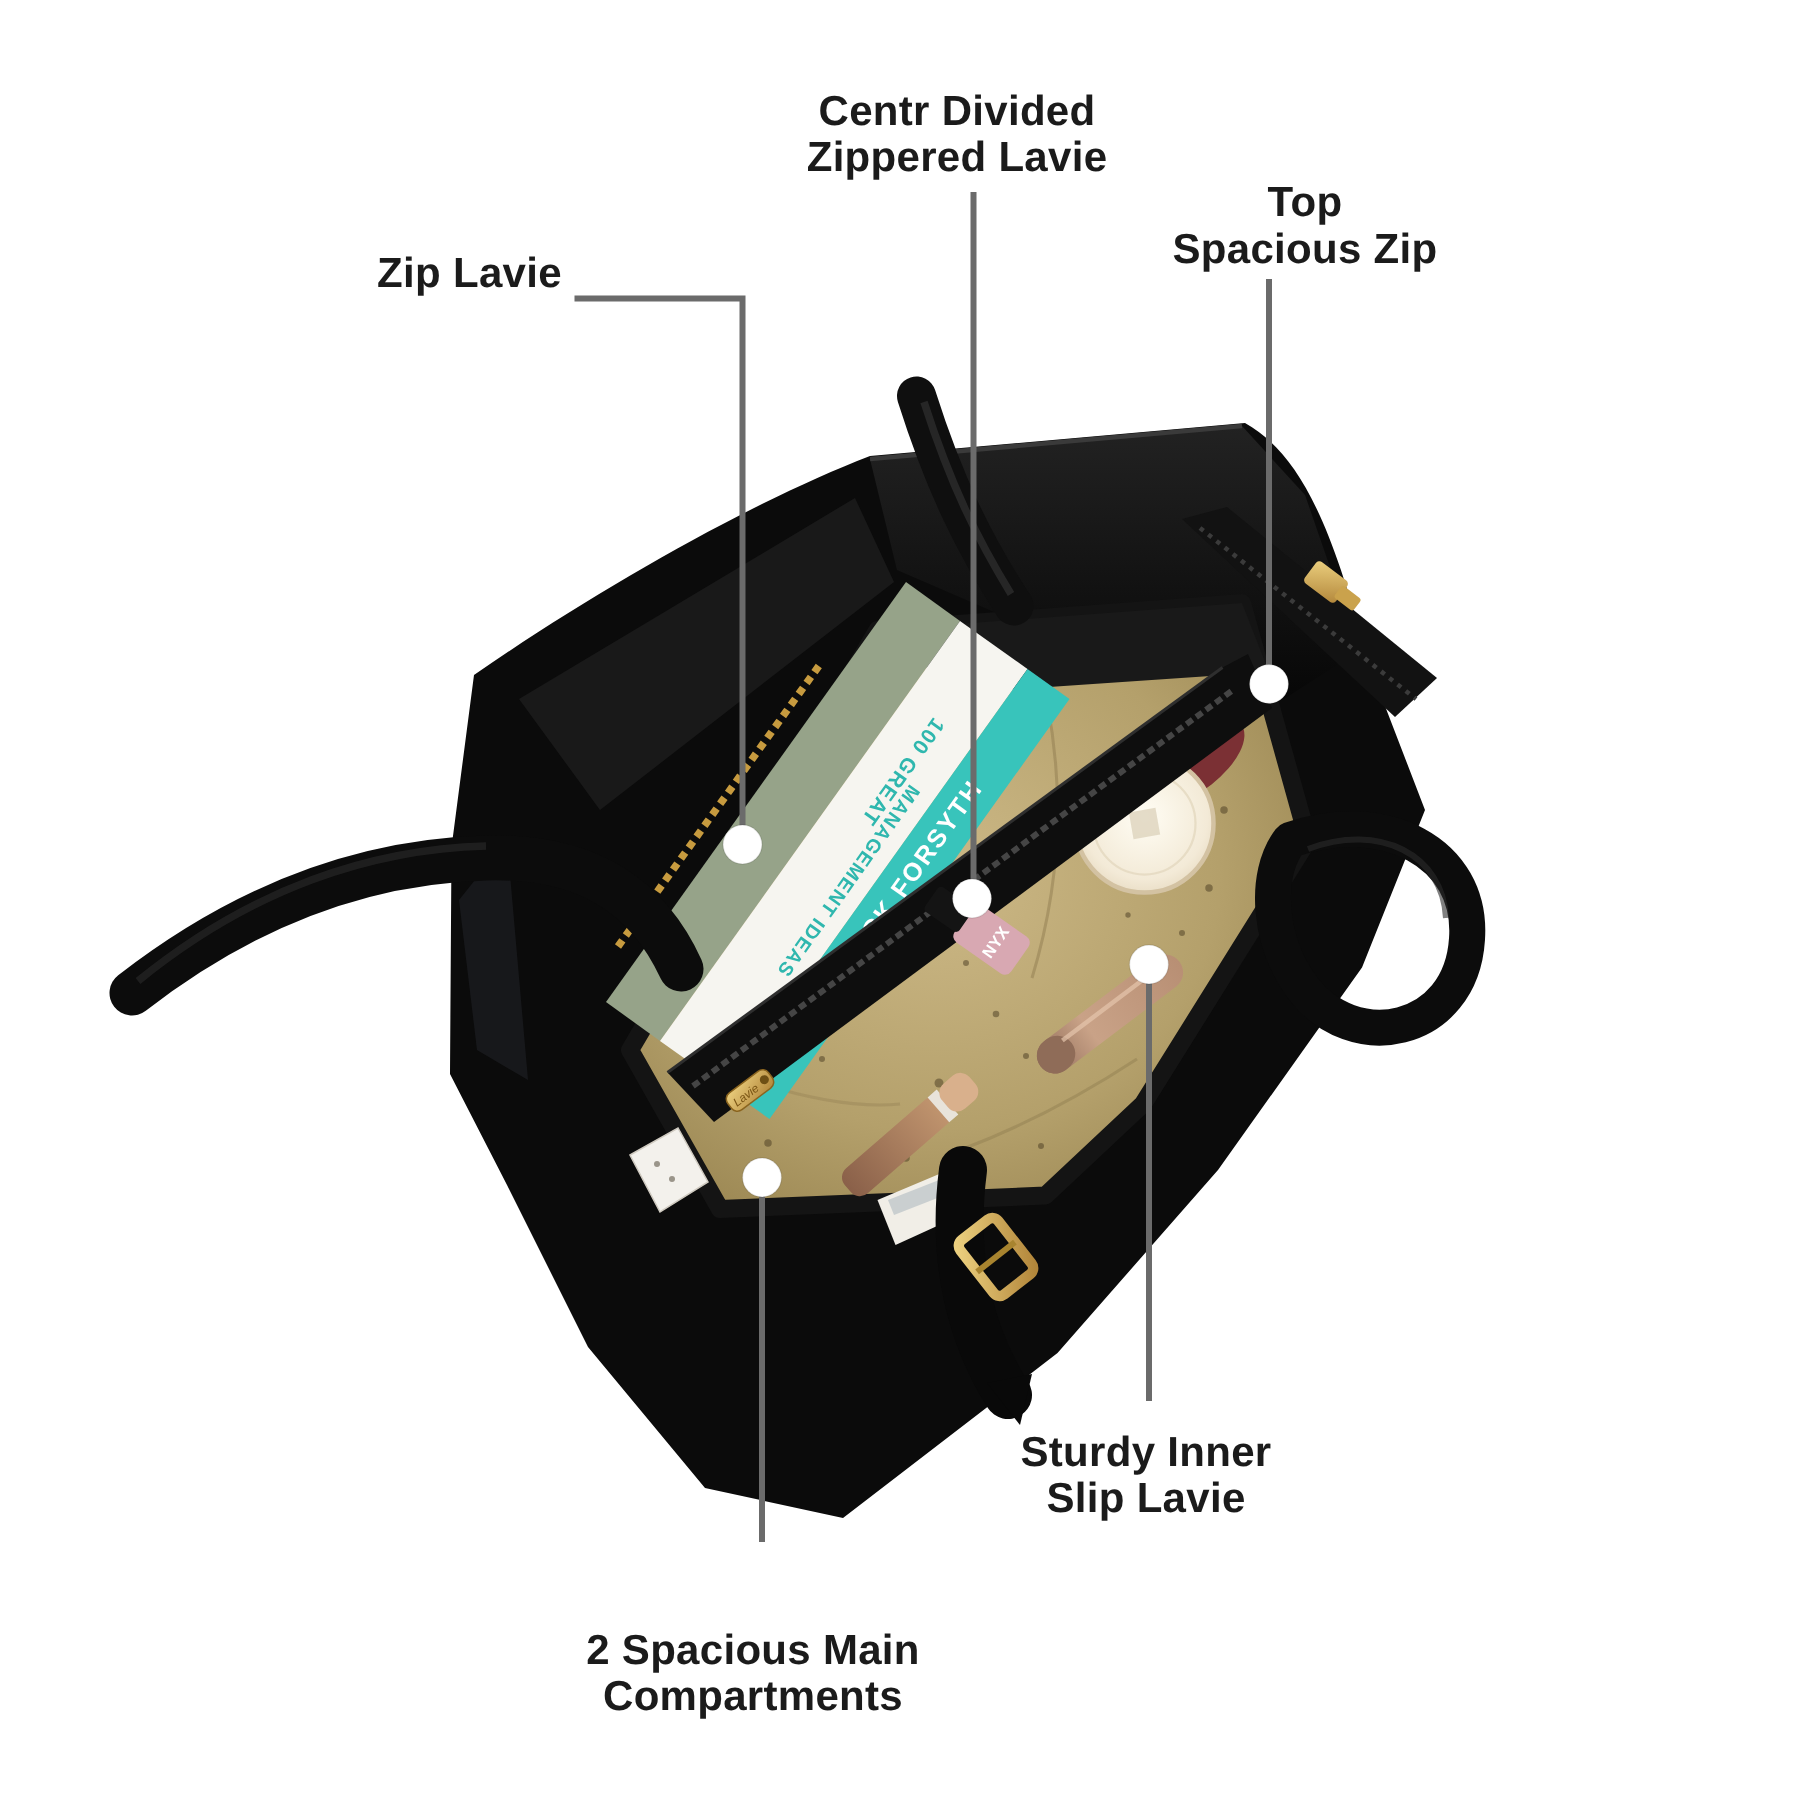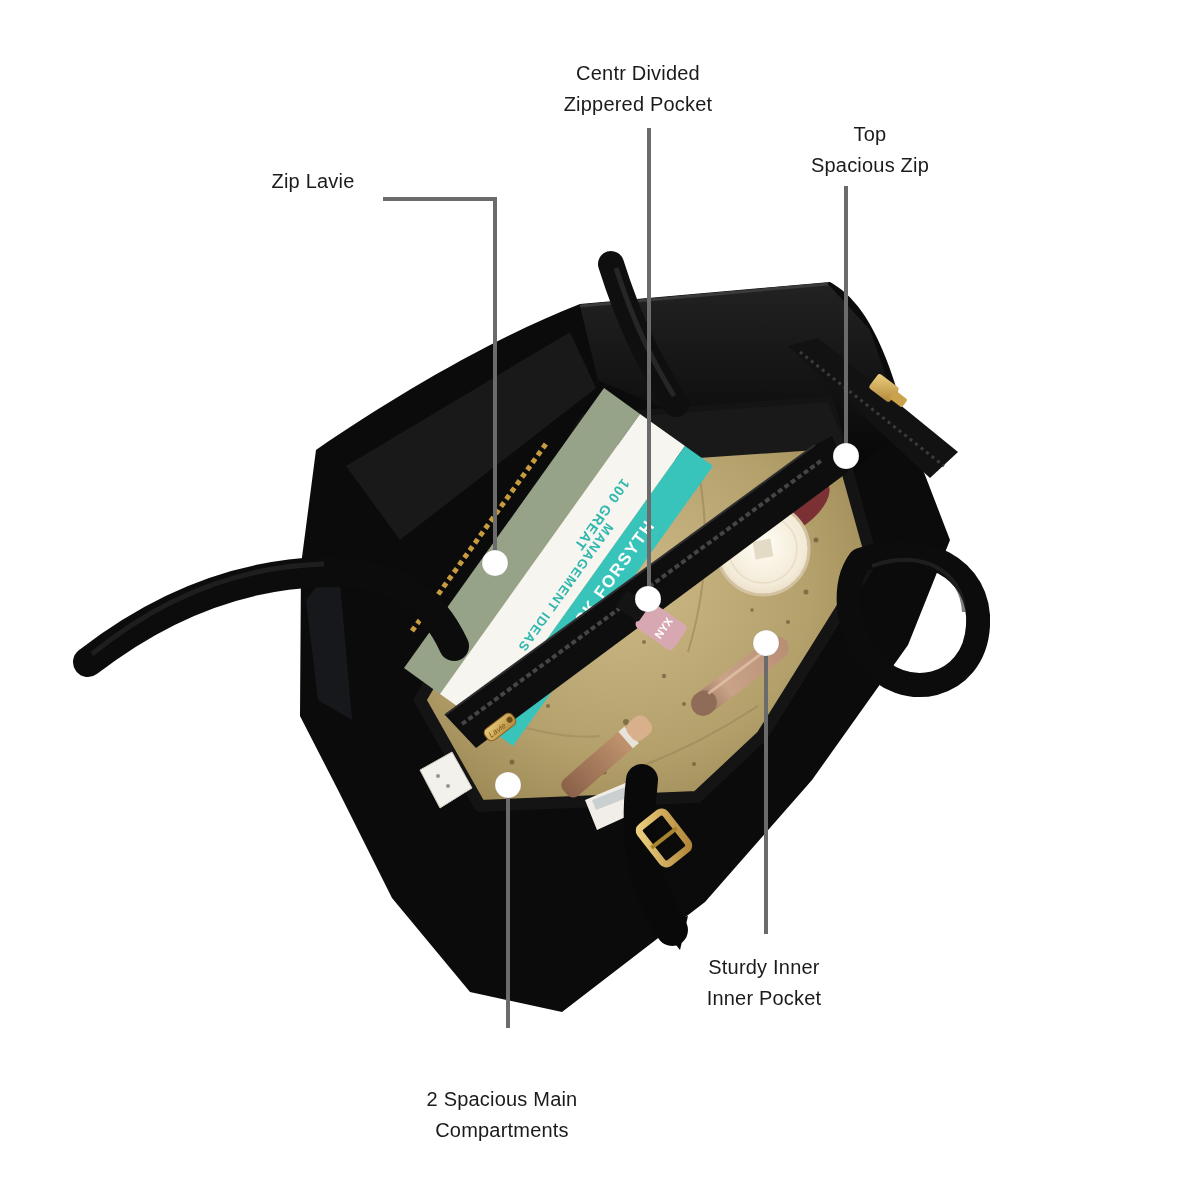--- a/index.html
+++ b/index.html
@@ -1,19 +1,19 @@
 <!DOCTYPE html>
 <html><head>
 <meta charset="utf-8">
 <style>
   html,body{margin:0;padding:0;background:#ffffff;}
   .stage{position:relative;width:1200px;height:1200px;background:#ffffff;overflow:hidden;
          font-family:"Liberation Sans",sans-serif;}
   .art{position:absolute;left:0;top:0;}
-  .label{position:absolute;font-weight:400;font-size:20px;line-height:31px;
+  .label{position:absolute;font-weight:700;font-size:28px;line-height:31px;
          color:#1b1b1b;text-align:center;letter-spacing:.2px;}
   #lbl-cd{left:498px;top:58px;width:280px;}
   #lbl-tf{left:730px;top:119px;width:280px;}
   #lbl-is{left:213px;top:166px;width:200px;}
   #lbl-si{left:624px;top:936px;width:280px;margin-top:16px;}
   #lbl-mc{left:352px;top:1036px;width:300px;margin-top:48px;}
   .label span{display:block;}
 </style>
 </head>
 <body>
@@ -170,31 +170,31 @@
       <circle cx="495" cy="563" r="13"></circle>
       <circle cx="648" cy="599" r="13"></circle>
       <circle cx="846" cy="456" r="13"></circle>
       <circle cx="766" cy="643" r="13"></circle>
       <circle cx="508" cy="785" r="13"></circle>
     </g>
   </svg>
 
   <div class="label" id="lbl-cd">
     <span>Centr Divided</span>
-    <span>Zippered Pocket</span>
+    <span>Zippered Lavie</span>
   </div>
   <div class="label" id="lbl-tf">
     <span>Top</span>
     <span>Spacious Zip</span>
   </div>
   <div class="label" id="lbl-is">
     <span>Zip Lavie</span>
   </div>
   <div class="label" id="lbl-si">
     <span>Sturdy Inner</span>
-    <span>Inner Pocket</span>
+    <span>Slip Lavie</span>
   </div>
   <div class="label" id="lbl-mc">
     <span>2 Spacious Main</span>
     <span>Compartments</span>
   </div>
 
 </div>
 
 </body></html>

